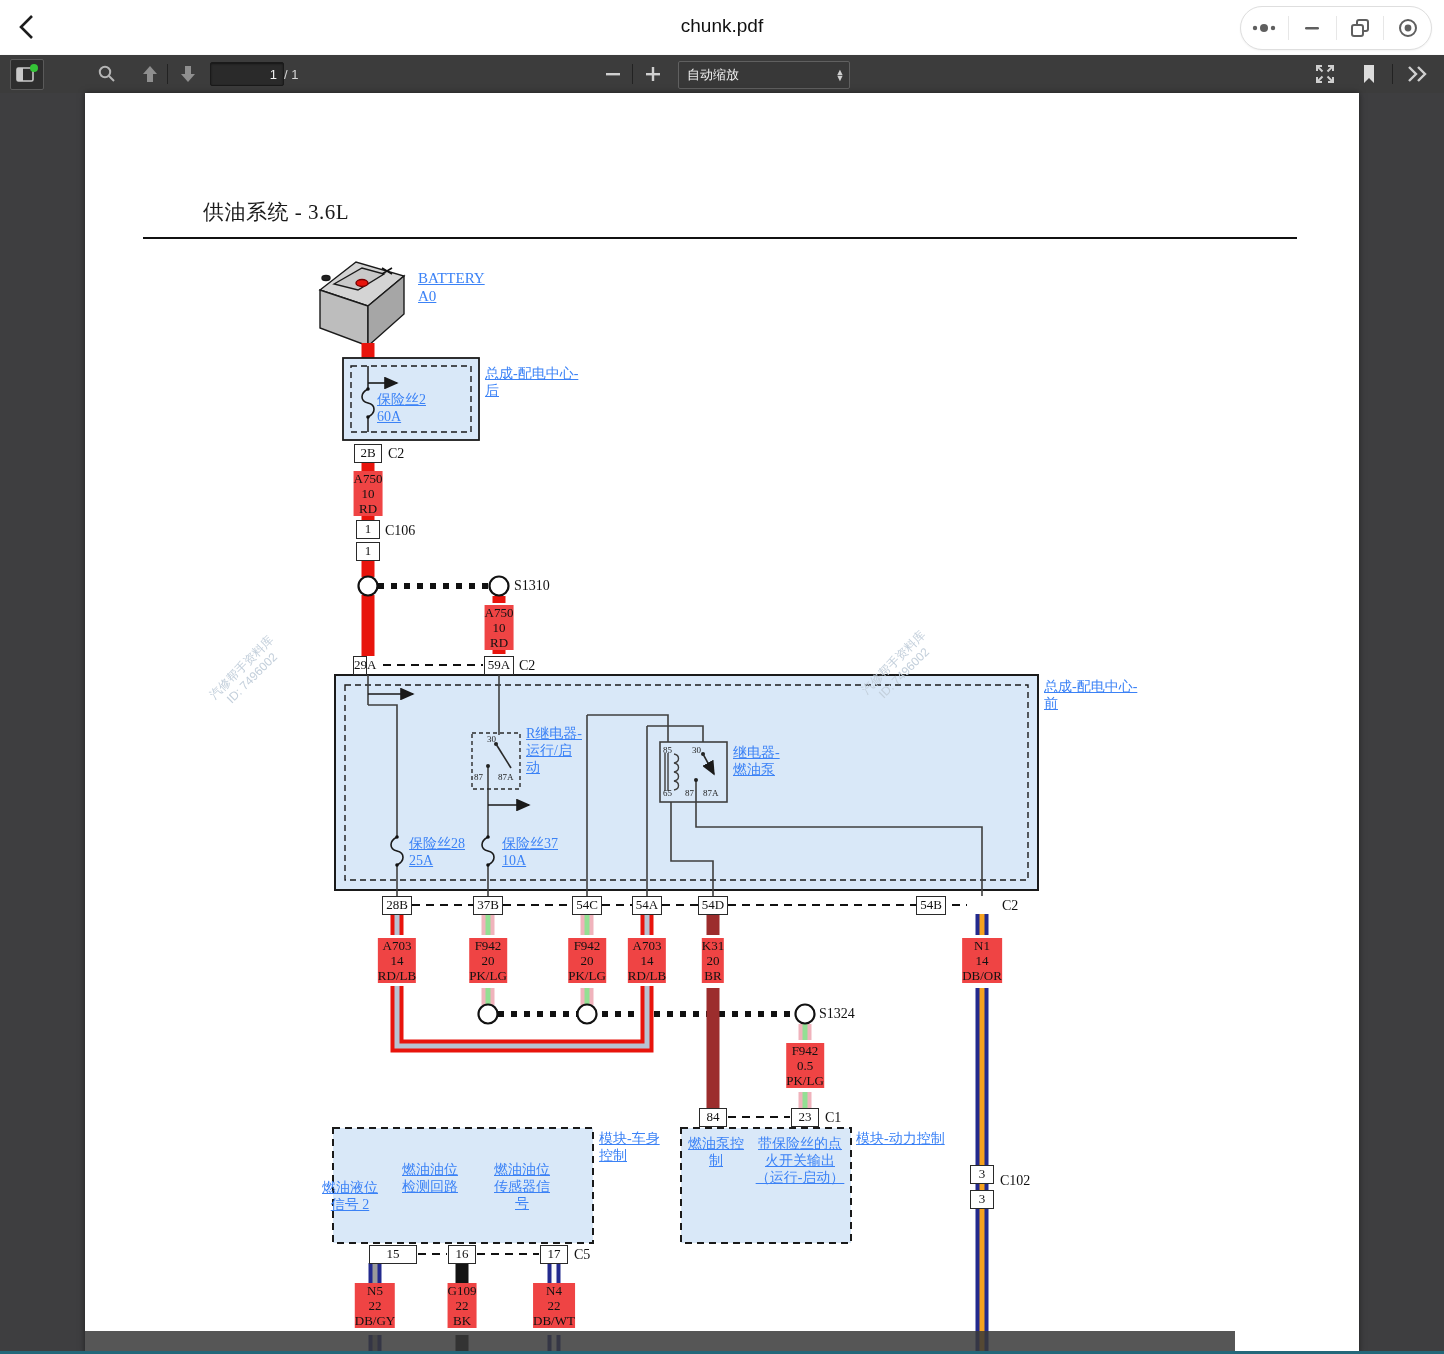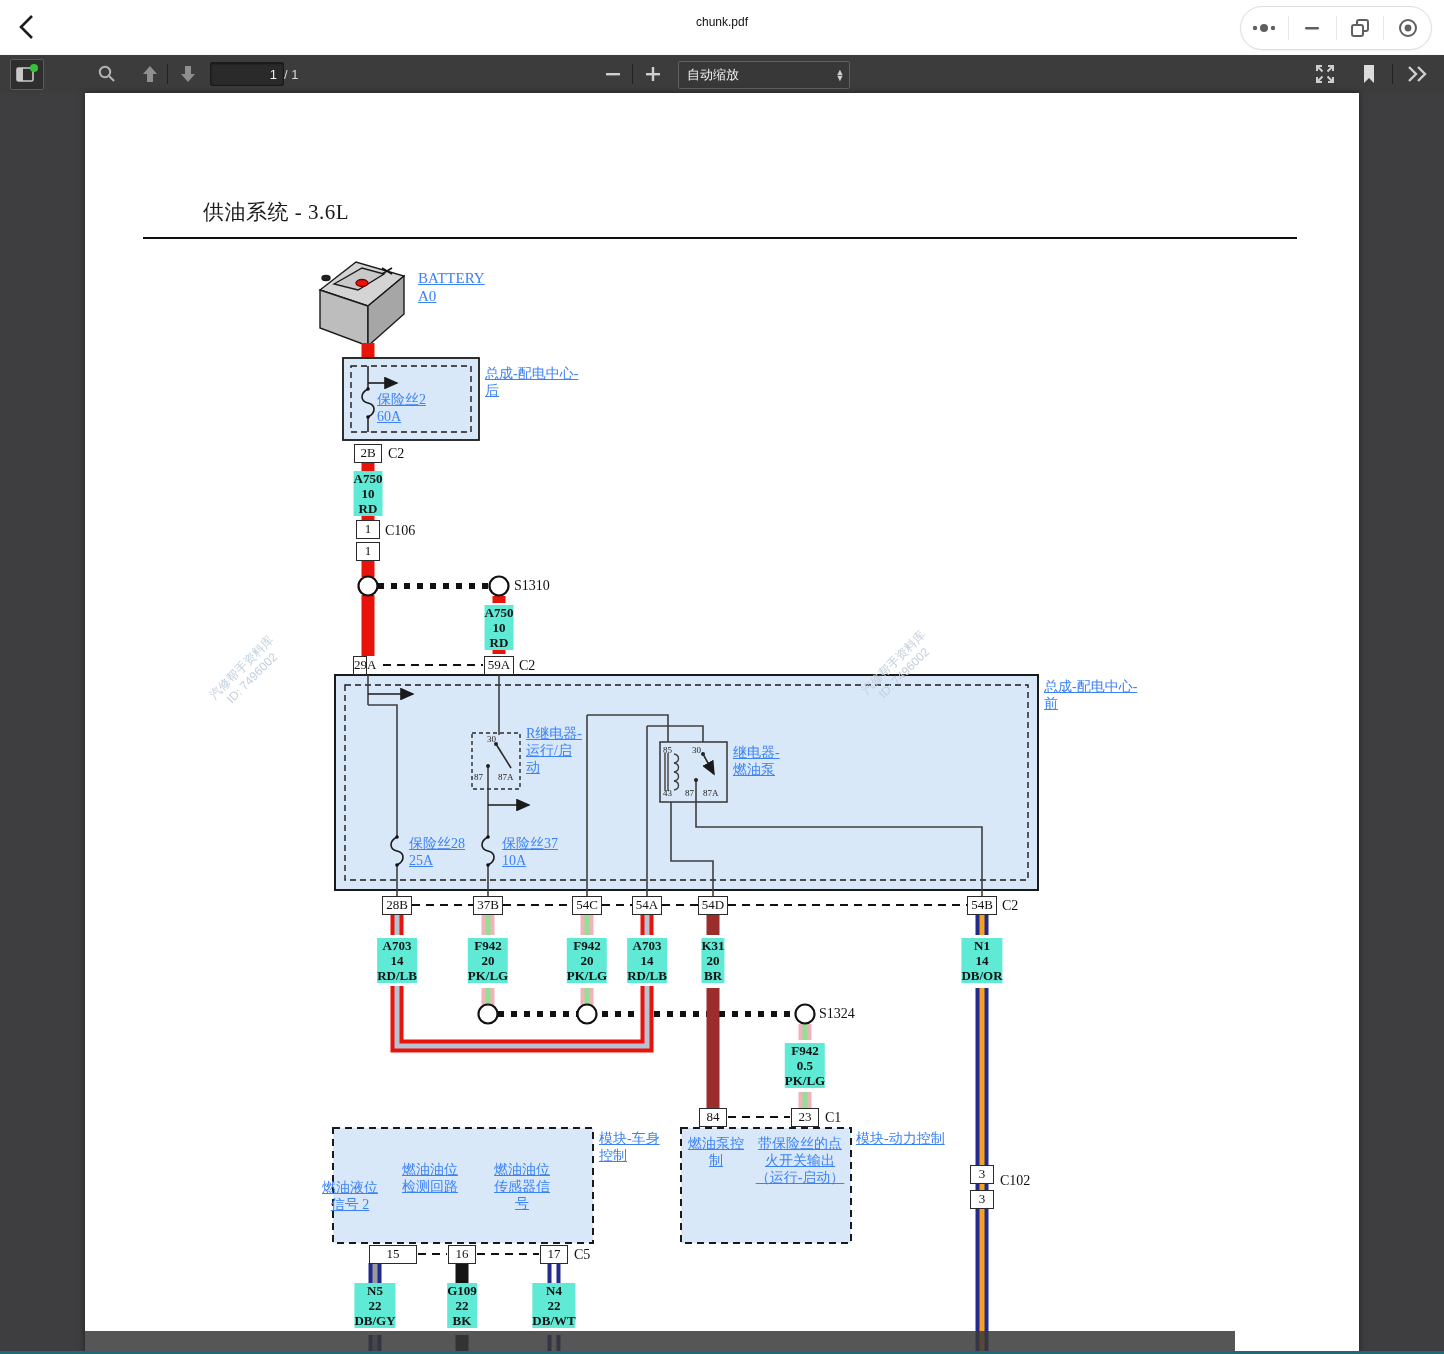--- a/index.html
+++ b/index.html
@@ -3,21 +3,21 @@
 <meta charset="utf-8">
 <style>
   html,body{margin:0;padding:0;}
   body{width:1444px;height:1354px;position:relative;overflow:hidden;background:#fff;
        font-family:"Liberation Sans",sans-serif;}
 
   
   .appbar{position:absolute;left:0;top:0;width:1444px;height:55px;background:#fff;}
   .backbtn{position:absolute;left:12px;top:11px;width:32px;height:32px;cursor:pointer;}
   .apptitle{position:absolute;left:0;top:15px;width:100%;text-align:center;
-            font-size:12px;color:#111;font-weight:500;}
+            font-size:19px;color:#111;font-weight:500;}
   .capsule{position:absolute;right:12px;top:6px;width:190px;height:42px;border:1px solid #dedede;
            border-radius:22px;background:#fff;display:flex;align-items:center;box-shadow:0 1px 2px rgba(0,0,0,.05);}
   .capcell{flex:1;height:100%;display:flex;align-items:center;justify-content:center;cursor:pointer;}
   .capdiv{width:1px;height:24px;background:#e7e7e7;}
 
   
   .pdftoolbar{position:absolute;left:0;top:55px;width:1444px;height:38px;background:#3c3c3c;
               border-bottom:1px solid #262626;box-shadow:0 1px 2px rgba(0,0,0,.35);}
   .tbtn{position:absolute;top:4px;width:30px;height:30px;display:flex;align-items:center;justify-content:center;cursor:pointer;}
   .tsep{position:absolute;top:9px;width:1px;height:20px;background:#222;}
@@ -34,21 +34,21 @@
   
   .viewer{position:absolute;left:0;top:93px;width:1444px;height:1261px;background:#3e3e40;}
   .page{position:absolute;left:85px;top:0;width:1274px;height:1261px;background:#fff;box-shadow:0 0 6px rgba(0,0,0,.5);}
   .bottombar{position:absolute;left:85px;top:1238px;width:1150px;height:23px;background:rgba(56,56,56,.85);z-index:40;}
   .tealline{position:absolute;left:0;top:1351px;width:1444px;height:3px;background:#23687a;z-index:50;}
   .dtitle{position:absolute;left:118px;top:106px;font:21px/26px "Liberation Serif",serif;color:#1a1a1a;letter-spacing:.5px;}
   .pin{position:absolute;box-sizing:border-box;height:19px;border:1.5px solid #2a2a2a;background:#fff;
        font:13px/16px "Liberation Serif",serif;text-align:center;color:#111;z-index:10;}
   .conn{position:absolute;font:14px/16px "Liberation Serif",serif;color:#111;z-index:10;}
   .wl{position:absolute;transform:translateX(-50%);text-align:center;font:13px/15px "Liberation Serif",serif;color:#111;z-index:5;}
-  .wl span{display:block;background:#5eead4;font-weight:bold;}
+  .wl span{display:block;background:#ef4444;}
   .cn{position:absolute;font:14px/17px "Liberation Serif",serif;color:#3b82f6;z-index:5;text-decoration:underline;}
   .rp{position:absolute;font:9px/10px "Liberation Serif",serif;color:#222;z-index:6;}
   .wm{position:absolute;width:124px;text-align:center;transform:rotate(-45deg);color:#c3cfdb;
       font:12px/15px "Liberation Sans",sans-serif;z-index:2;}
 </style>
 </head>
 <body>
 
 <div class="appbar">
   <div class="backbtn">
@@ -329,39 +329,39 @@
     <div class="cn" style="left:959px;top:585px;width:102px">总成-配电中心-前</div>
 
     <div class="cn" style="left:441px;top:632px;width:56px">R继电器-运行/启动</div>
     <div class="rp" style="left:402px;top:641px">30</div>
     <div class="rp" style="left:389px;top:679px">87</div>
     <div class="rp" style="left:413px;top:679px">87A</div>
 
     <div class="cn" style="left:648px;top:651px;width:58px">继电器-燃油泵</div>
     <div class="rp" style="left:578px;top:652px">85</div>
     <div class="rp" style="left:607px;top:652px">30</div>
-    <div class="rp" style="left:578px;top:695px">43</div>
+    <div class="rp" style="left:578px;top:695px">65</div>
     <div class="rp" style="left:600px;top:695px">87</div>
     <div class="rp" style="left:618px;top:695px">87A</div>
 
     <div class="cn" style="left:324px;top:742px">
       <span style="display:block">保险丝28</span>
       <span style="display:block">25A</span>
     </div>
     <div class="cn" style="left:417px;top:742px">
       <span style="display:block">保险丝37</span>
       <span style="display:block">10A</span>
     </div>
 
     <div class="pin" style="left:297px;top:803px;width:30px">28B</div>
     <div class="pin" style="left:388px;top:803px;width:30px">37B</div>
     <div class="pin" style="left:487px;top:803px;width:30px">54C</div>
     <div class="pin" style="left:547px;top:803px;width:30px">54A</div>
     <div class="pin" style="left:613px;top:803px;width:30px">54D</div>
-    <div class="pin" style="left:882px;top:803px;width:30px">54B</div>
+    <div class="pin" style="left:831px;top:803px;width:30px">54B</div>
     <div class="conn" style="left:917px;top:805px">C2</div>
 
     <div class="wl" style="left:312px;top:845px">
       <span>A703</span>
       <span>14</span>
       <span>RD/LB</span>
     </div>
     <div class="wl" style="left:403px;top:845px">
       <span>F942</span>
       <span>20</span>

